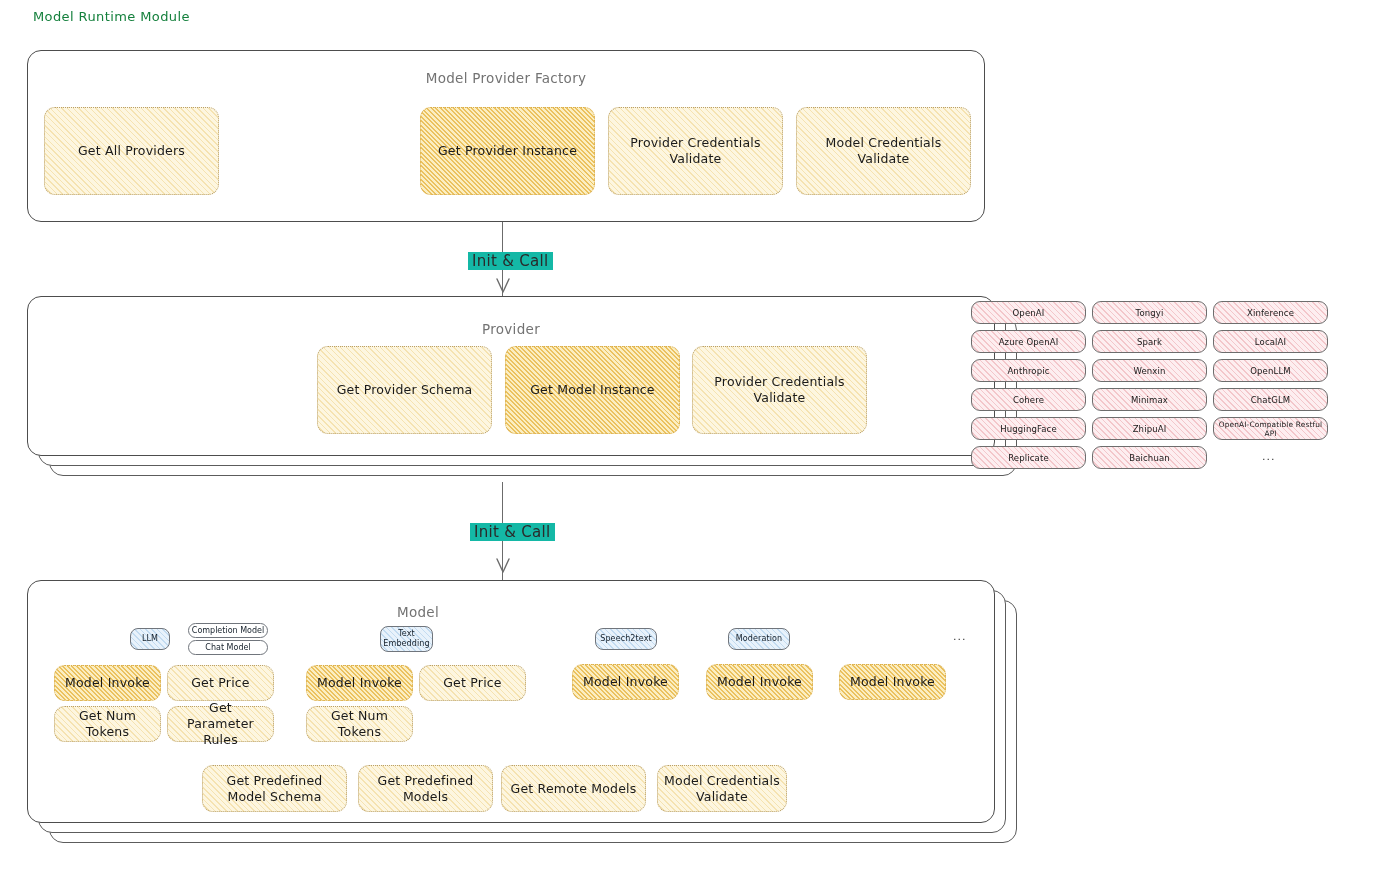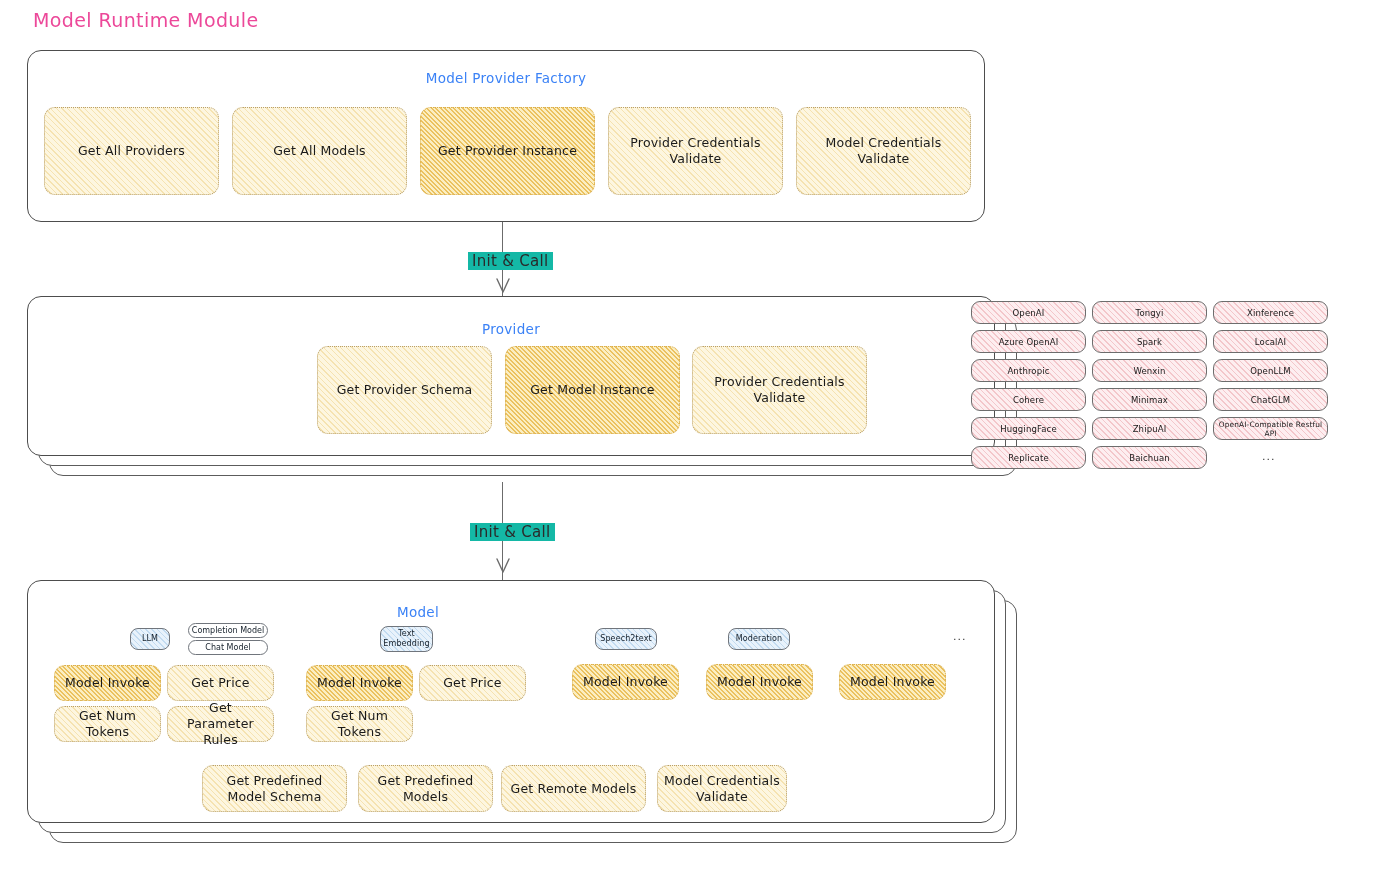--- a/index.html
+++ b/index.html
@@ -9,21 +9,21 @@
     font-family:"DejaVu Sans", sans-serif;
     color:#1c1c1c;
     position:relative;
     overflow:hidden;
   }
   .canvas{position:absolute;left:0;top:0;width:1393px;height:880px;}
 
   
   .page-title{
     position:absolute;left:33px;top:9px;
-    font-size:19px;letter-spacing:.4px;color:#ec4899;text-align:center;
+    font-size:13px;letter-spacing:.4px;color:#15803d;text-align:center;
   }
 
   
   .panel-stack{position:absolute;}
   .panel-layer{
     position:absolute;
     border:1.3px solid #5c5c5c;
     border-radius:14px;
     background:#ffffff;
     box-sizing:border-box;
@@ -31,21 +31,21 @@
   .panel-main{
     position:absolute;left:0;top:0;
     border:1.3px solid #4d4d4d;
     border-radius:14px;
     background:#ffffff;
     box-sizing:border-box;
   }
   .panel-title{
     position:absolute;left:0;right:0;
     text-align:center;
-    font-size:13.5px;color:#3b82f6;
+    font-size:13.5px;color:#737373;
     letter-spacing:.3px;
   }
 
   
   .node{
     position:absolute;
     box-sizing:border-box;
     border:1.4px dotted #b9a06a;
     border-radius:11px;
     display:flex;align-items:center;justify-content:center;
@@ -141,21 +141,20 @@
 
 <div class="canvas">
 
   <div class="page-title">Model Runtime Module</div>
 
   <div class="panel-stack" style="left:27px;top:50px;width:958px;height:172px;">
     <div class="panel-main" style="width:958px;height:172px;"></div>
     <div class="panel-title" style="top:20px;">Model Provider Factory</div>
 
     <div class="node" style="left:17px;top:57px;width:175px;height:88px;">Get All Providers</div>
-    <div class="node" style="left:205px;top:57px;width:175px;height:88px;">Get All Models</div>
     <div class="node hl" style="left:393px;top:57px;width:175px;height:88px;">Get Provider Instance</div>
     <div class="node" style="left:581px;top:57px;width:175px;height:88px;">Provider Credentials Validate</div>
     <div class="node" style="left:769px;top:57px;width:175px;height:88px;">Model Credentials Validate</div>
   </div>
 
   <div>
     <div class="conn-line" style="left:502px;top:222px;height:78px;"></div>
     <div class="conn-label" style="left:468px;top:252px;">Init &amp; Call</div>
     <svg class="conn-arrow" style="left:495px;top:277px;" width="16" height="18" viewBox="0 0 16 18">
       <path d="M2 2 L8 15 L14 2" fill="none" stroke="#6b6b6b" stroke-width="1.4" stroke-linecap="round" stroke-linejoin="round"></path>

